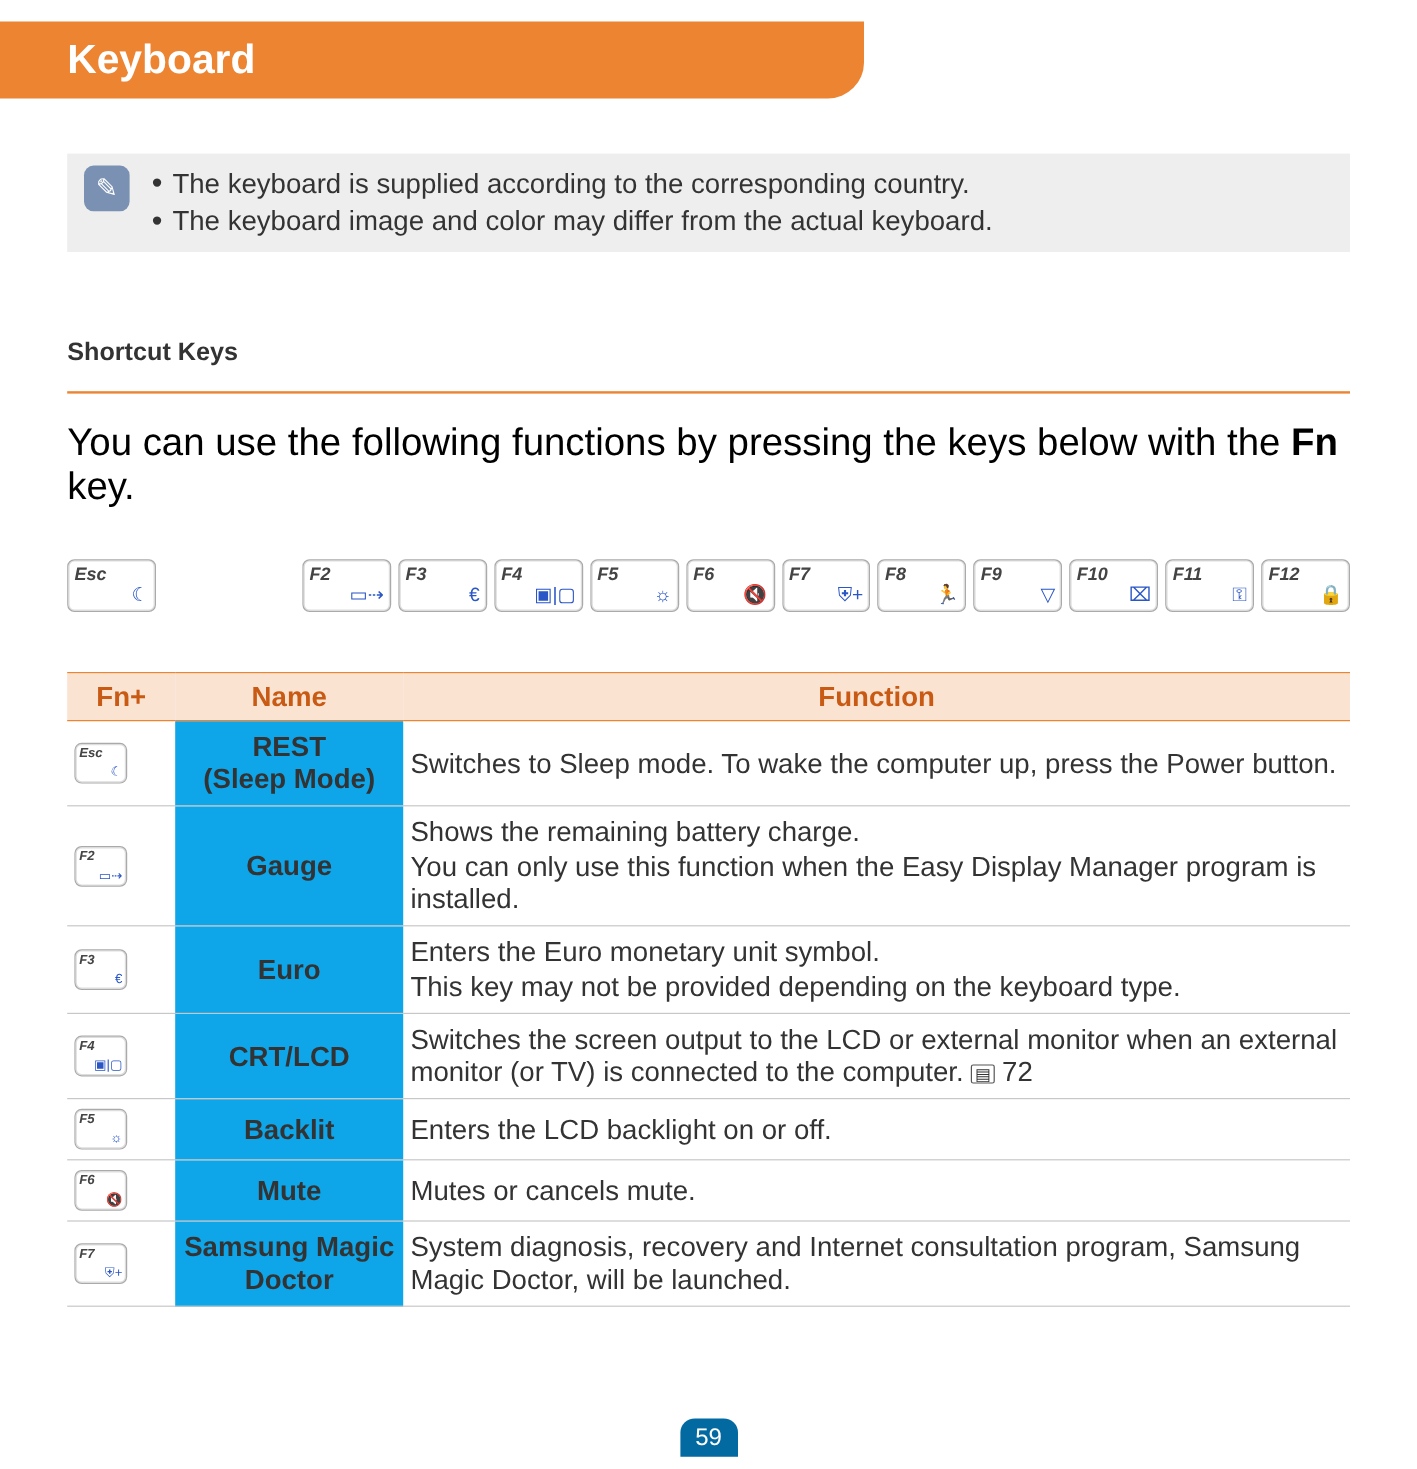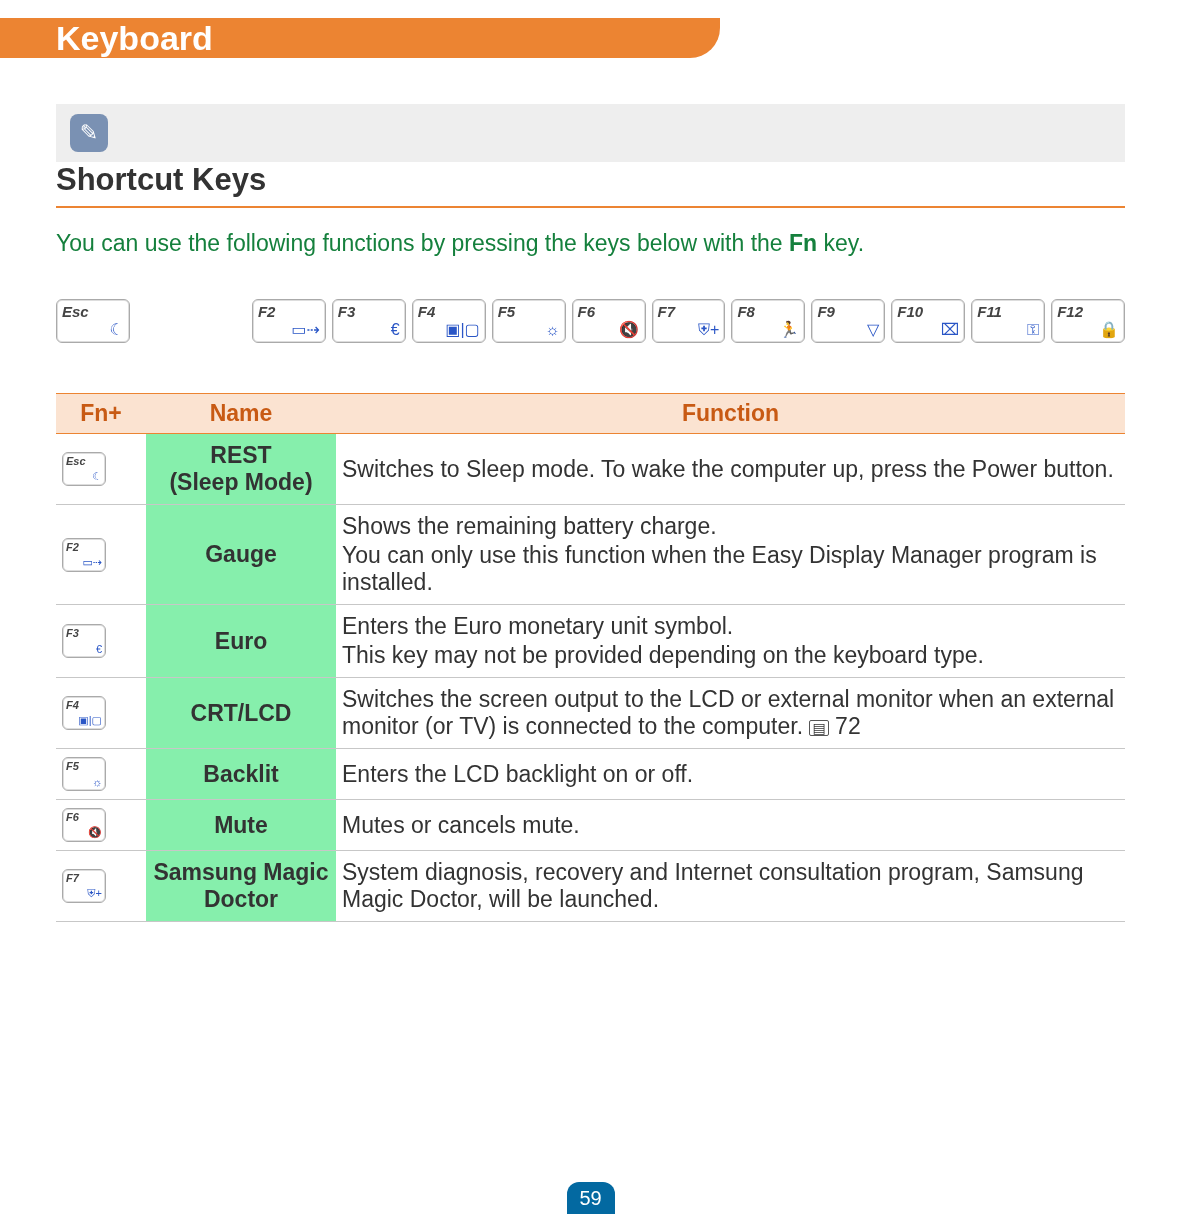--- a/index.html
+++ b/index.html
@@ -9,21 +9,21 @@
     height: 1224px;
     background: #fff;
     position: relative;
     color: #333;
   }
   .page {
     padding: 0 56px 40px 56px;
   }
   .title-bar {
     background: #ec8432;
-    height: 40px;
+    height: 64px;
     width: 720px;
     border-radius: 0 0 30px 0;
     display: flex;
     align-items: center;
     padding-left: 56px;
     margin-left: -56px;
     margin-top: 18px;
   }
   .title-bar h1 {
     color: #fff;
@@ -63,29 +63,30 @@
     display: flex;
     align-items: flex-start;
     gap: 8px;
   }
   .note-list li::before {
     content: "●";
     font-size: 16px;
     line-height: 30px;
   }
   .section-title {
-    font-size: 31px;
+    font-size: 21px;
     font-weight: bold;
     color: #333;
-    padding-bottom: 8px;
+    margin-top: 72px;
+    padding-bottom: 20px;
     border-bottom: 2px solid #ec8432;
   }
   .section-desc {
-    font-size: 23px;
-    color: #15803d;
+    font-size: 32px;
+    color: #000000;
     margin-top: 22px;
   }
   .key-row {
     display: flex;
     gap: 6px;
     margin-top: 42px;
     align-items: center;
   }
   .key-gap { width: 110px; flex: 0 0 110px; }
   .key {
@@ -126,21 +127,21 @@
   .tbl thead th:nth-child(2){ width: 190px; }
   .tbl tbody td {
     font-size: 23px;
     color: #333;
     padding: 8px 6px;
     border-bottom: 1px solid #c7c7c7;
     vertical-align: middle;
   }
   .tbl tbody tr td:nth-child(1){ text-align:center; }
   .tbl tbody tr td:nth-child(2){
-    background:#86efac;
+    background:#0ea5e9;
     text-align:center;
     font-weight:bold;
   }
   .func-multi { display:flex; flex-direction:column; gap:2px; }
   .page-ref-icon {
     display:inline-block;
     border:1px solid #555;
     border-radius:2px;
     font-size:14px;
     padding:0 2px;
@@ -168,20 +169,28 @@
 
 <div class="page">
 
   <div class="title-bar">
     <h1>Keyboard</h1>
   </div>
 
 
   <div class="note-box">
     <div class="note-icon">✎</div>
+    <ul class="note-list">
+      <li>
+          <span>The keyboard is supplied according to the corresponding country.</span>
+        </li>
+      <li>
+          <span>The keyboard image and color may differ from the actual keyboard.</span>
+        </li>
+    </ul>
   </div>
 
   <h2 class="section-title">Shortcut Keys</h2>
 
   <p class="section-desc">
     <span>You can use the following functions by pressing the keys below with the </span><b>Fn</b><span> key.</span>
   </p>
 
   <div class="key-row">
     <div class="key">

